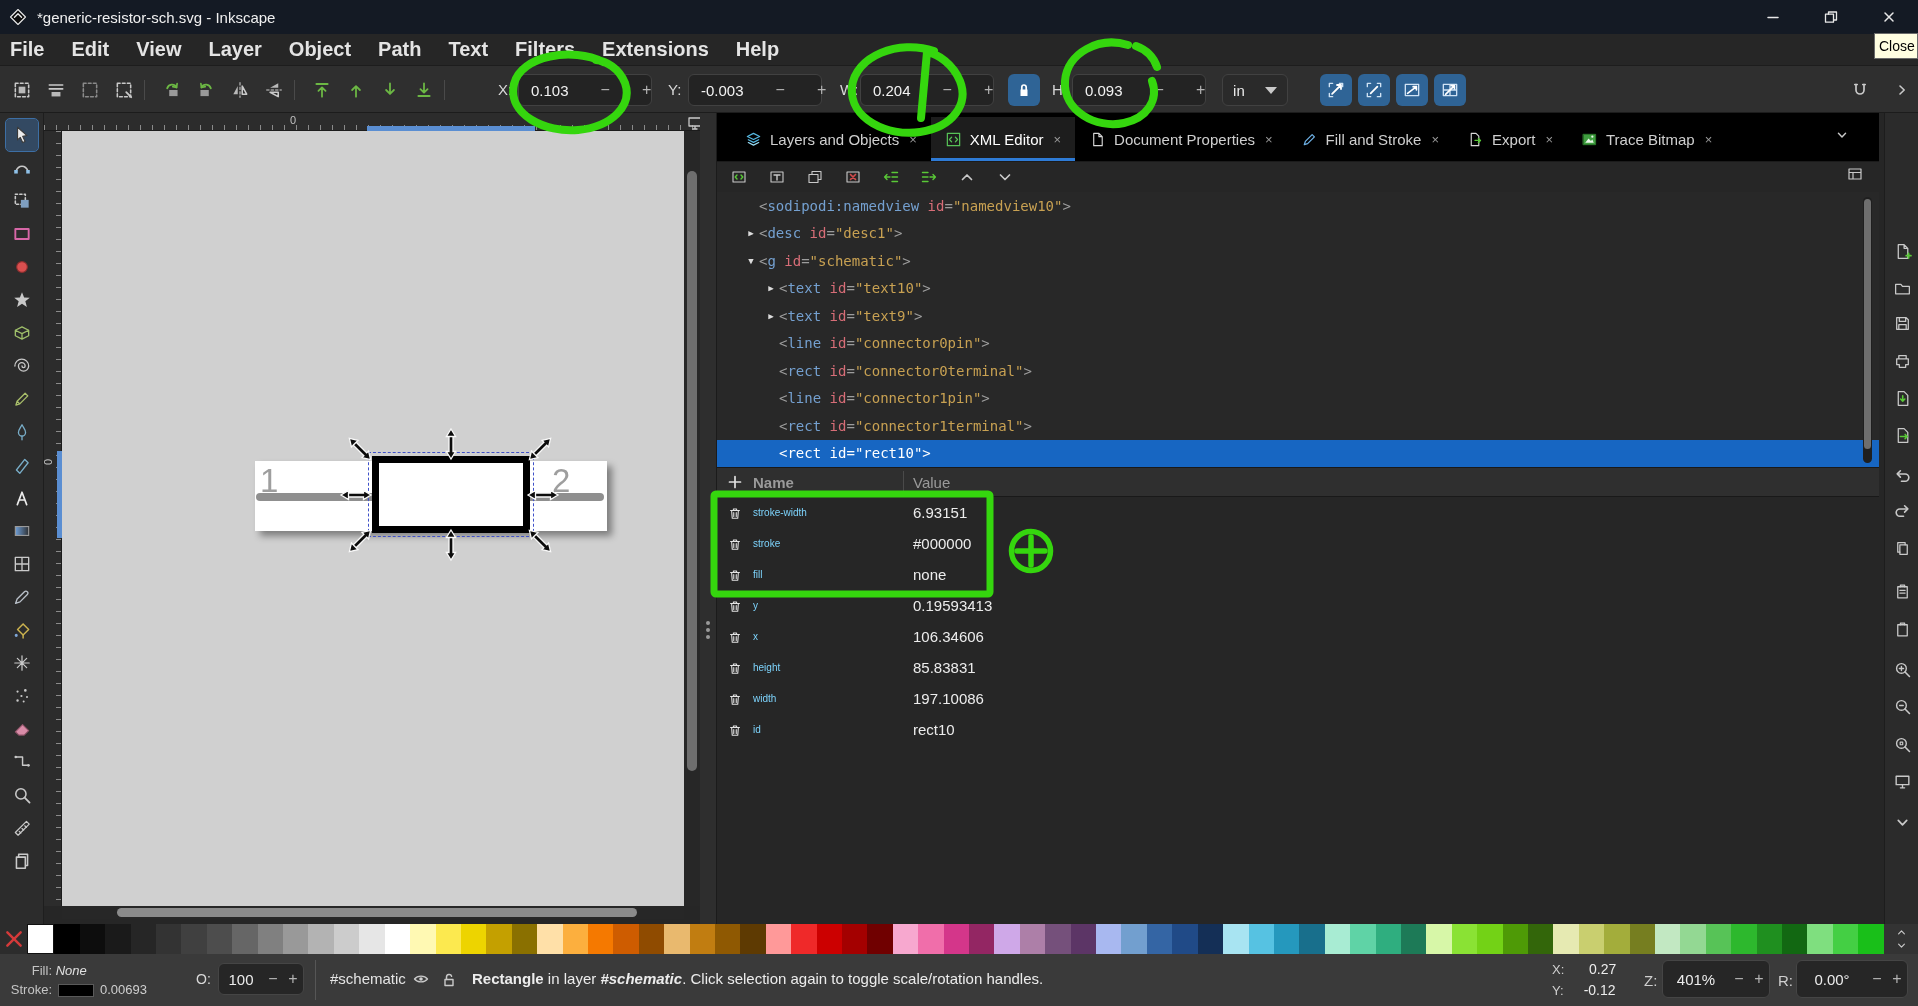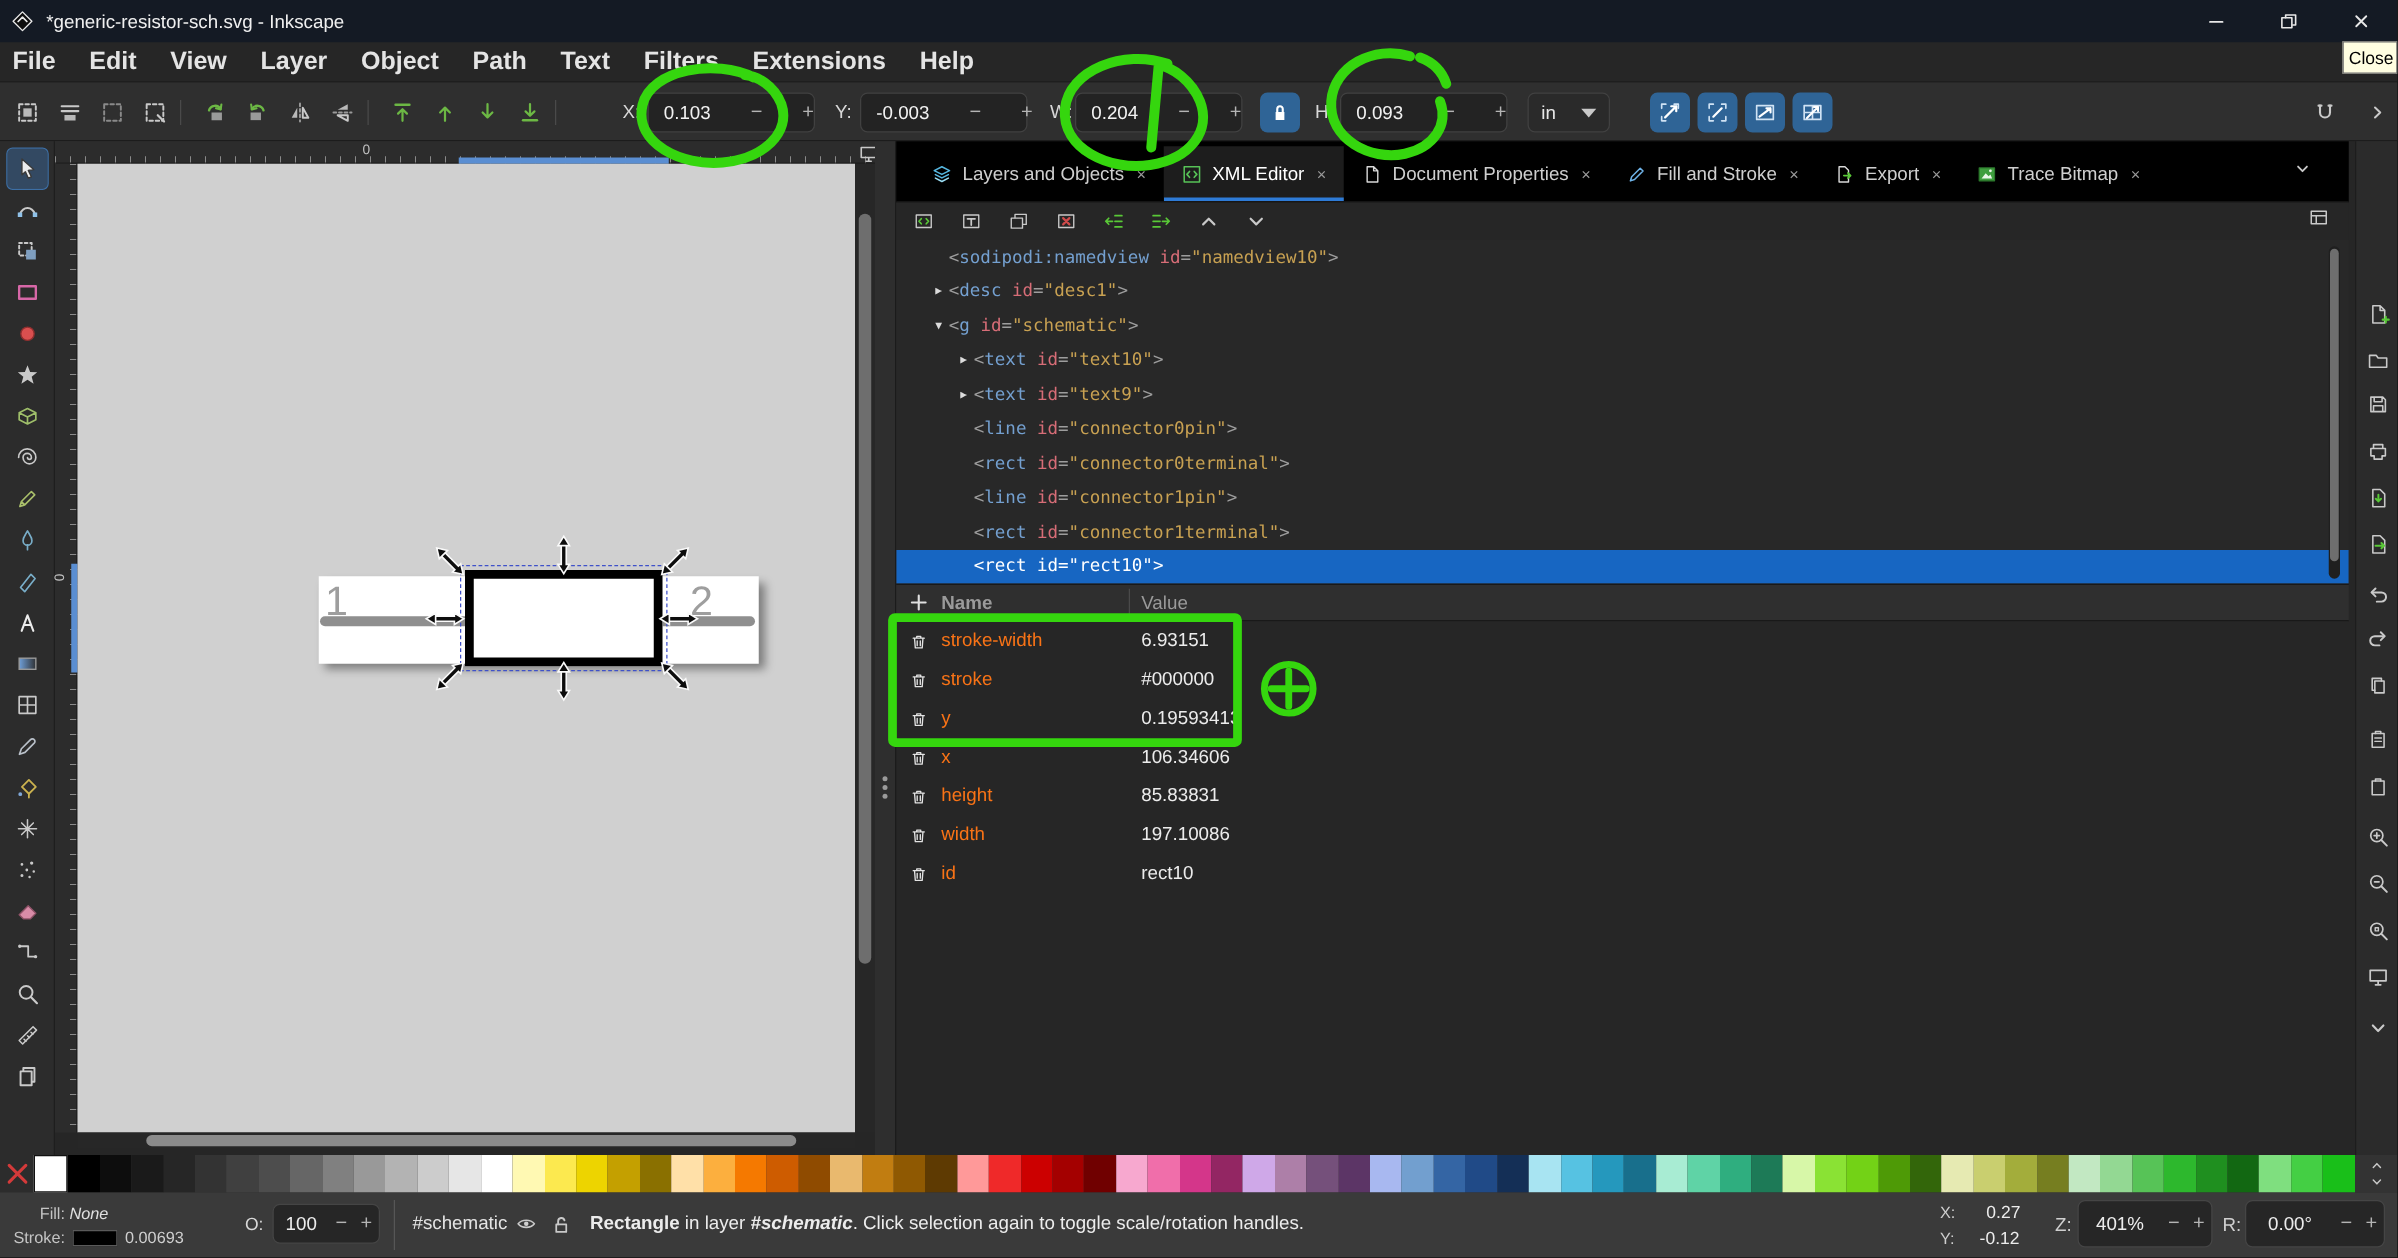--- a/index.html
+++ b/index.html
@@ -94,21 +94,21 @@
   #tree-scroll .thumb { position:absolute; left:1px; top:2px; width:7px; height:250px; background:#6e6e6e; border-radius:4px; }
 
   #attrhead { position:absolute; left:0; top:354px; width:1162px; height:30px; background:#2f2f2f; border-top:1px solid #191919; border-bottom:1px solid #191919; display:flex; align-items:center; }
   #attrhead .hplus { width:36px; display:flex; justify-content:center; }
   #attrhead .hname { width:150px; font-weight:bold; color:#9a9a9a; font-size:15px; }
   #attrhead .hdiv { width:1px; height:22px; background:#4a4a4a; margin-right:9px; }
   #attrhead .hval { font-weight:normal; color:#9a9a9a; font-size:15px; }
   #attrrows { position:absolute; left:0; top:384px; width:1162px; }
   .arow { height:31px; display:flex; align-items:center; }
   .arow .del { width:36px; display:flex; justify-content:center; }
-  .arow .aname { width:160px; font-size:15px; color:#f97316; }
+  .arow .aname { width:160px; font-size:10px; color:#7dd3fc; }
   .arow .aval { font-size:15px; color:#ececec; }
 
   
   #rail { left:1884px; top:113px; width:34px; height:811px; background:#2b2b2b; border-left:1px solid #1d1d1d; }
   .railbtn { position:absolute; left:5px; width:24px; height:24px; display:flex; align-items:center; justify-content:center; }
 
   
   #palette { left:0; top:924px; width:1918px; height:30px; background:#333; display:flex; align-items:stretch; }
   #none-swatch { width:27px; display:flex; align-items:center; justify-content:center; background:#2c2c2c; }
   #swatches { display:flex; width:1857px; }
@@ -668,20 +668,29 @@
           <span class="aval">6.93151</span>
         </div>
         <div class="arow">
           <span class="del">
             <svg class="ic" width="16" height="16" viewBox="0 0 18 18">
               <path d="M5.2 6.2 H12.8 L12.1 15 H5.9 Z M4 6.2 H14 M7.2 6.2 V4.6 h3.6 V6.2 M7.6 8.6 V13 M10.4 8.6 V13" fill="none" stroke="#e3e3e3" stroke-width="1.2" stroke-linecap="round" stroke-linejoin="round"></path>
             </svg>
           </span>
           <span class="aname">stroke</span>
           <span class="aval">#000000</span>
+        </div>
+        <div class="arow">
+          <span class="del">
+            <svg class="ic" width="16" height="16" viewBox="0 0 18 18">
+              <path d="M5.2 6.2 H12.8 L12.1 15 H5.9 Z M4 6.2 H14 M7.2 6.2 V4.6 h3.6 V6.2 M7.6 8.6 V13 M10.4 8.6 V13" fill="none" stroke="#e3e3e3" stroke-width="1.2" stroke-linecap="round" stroke-linejoin="round"></path>
+            </svg>
+          </span>
+          <span class="aname">fill</span>
+          <span class="aval">none</span>
         </div>
         <div class="arow">
           <span class="del">
             <svg class="ic" width="16" height="16" viewBox="0 0 18 18">
               <path d="M5.2 6.2 H12.8 L12.1 15 H5.9 Z M4 6.2 H14 M7.2 6.2 V4.6 h3.6 V6.2 M7.6 8.6 V13 M10.4 8.6 V13" fill="none" stroke="#e3e3e3" stroke-width="1.2" stroke-linecap="round" stroke-linejoin="round"></path>
             </svg>
           </span>
           <span class="aname">y</span>
           <span class="aval">0.19593413</span>
         </div>

